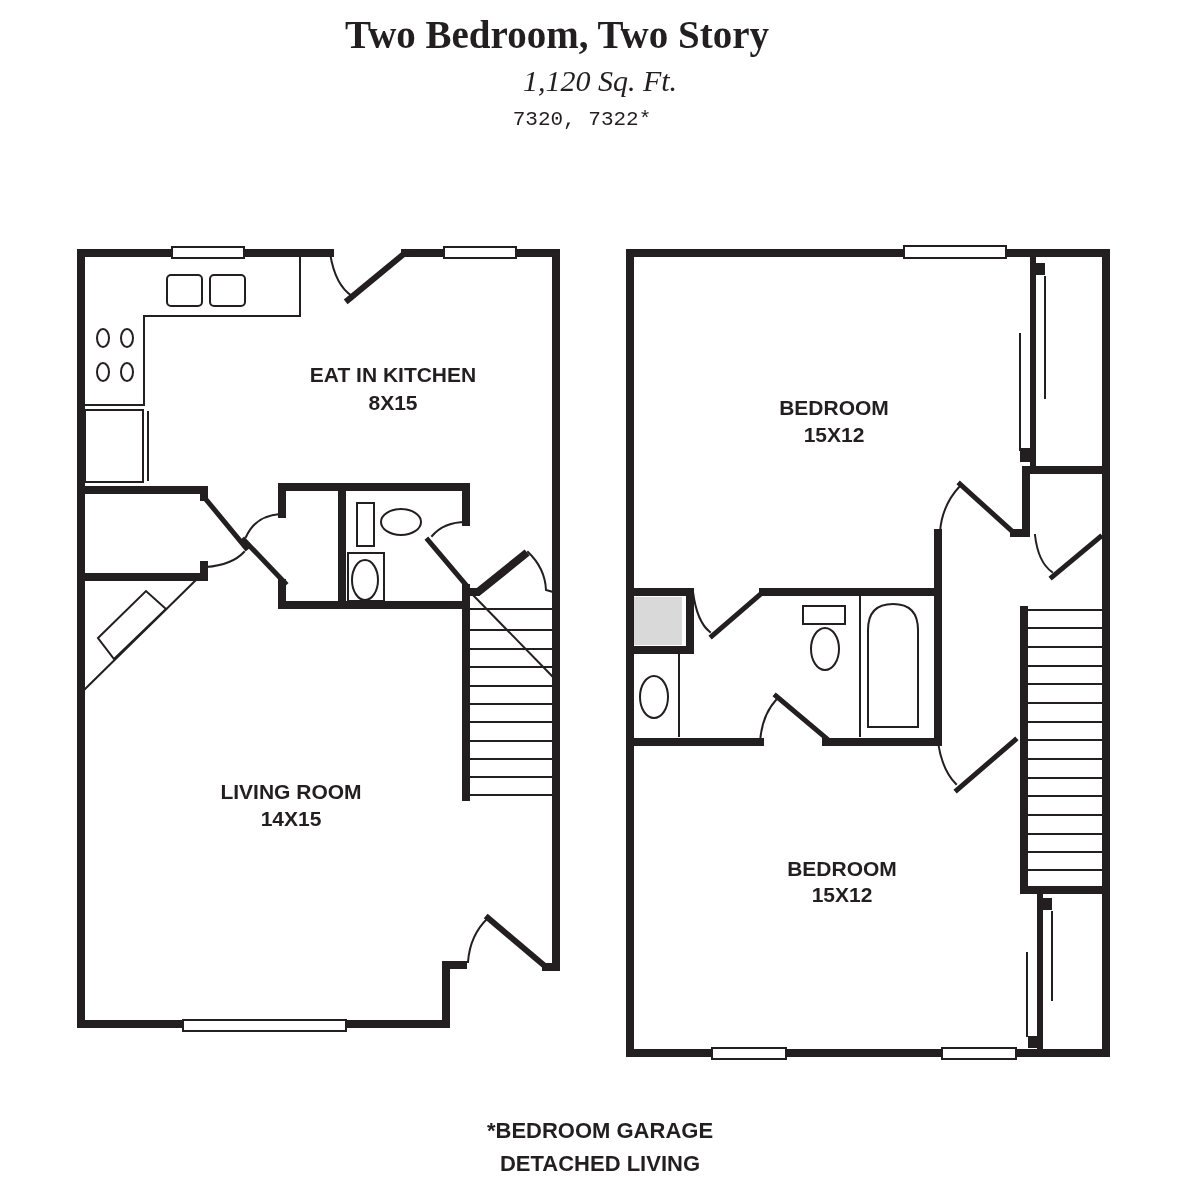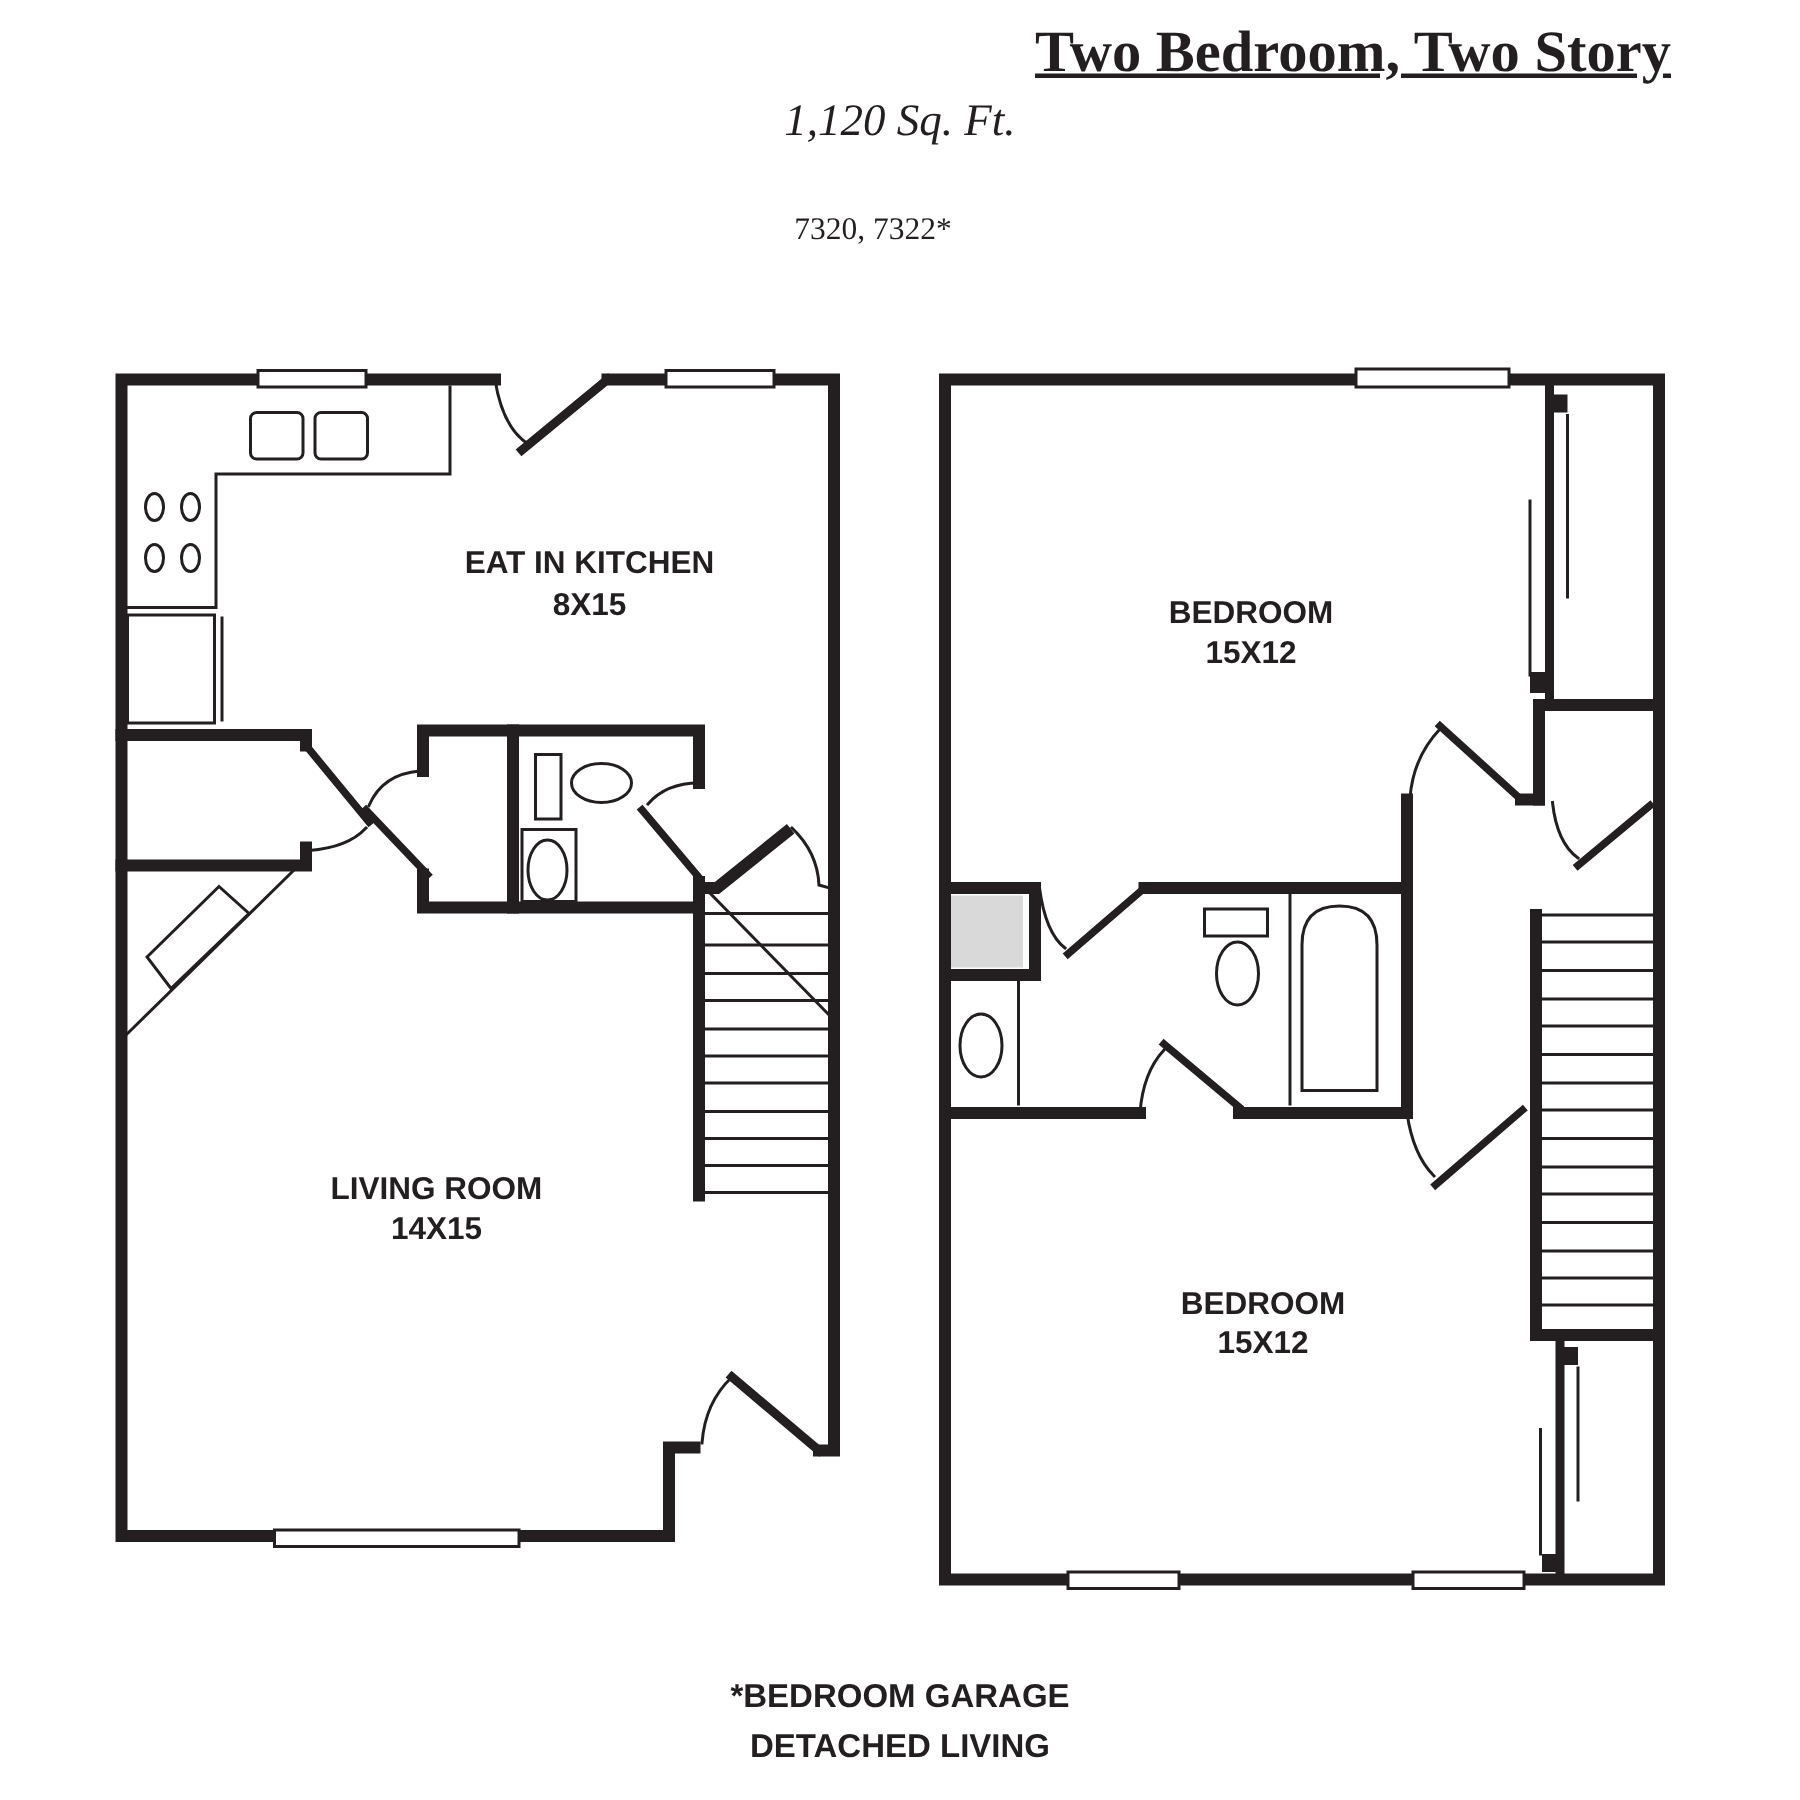--- a/index.html
+++ b/index.html
@@ -1,22 +1,22 @@
 <!DOCTYPE html>
 <html><head>
 <meta charset="utf-8">
 <style>
   html, body { margin: 0; padding: 0; background: #ffffff; }
   body { width: 1200px; height: 1200px; position: relative; overflow: hidden; }
-  .title { position: absolute; top: 12px; left: 0; width: 1114px; text-align: right;
-           font-family: "Liberation Serif", "DejaVu Serif", serif; font-weight: bold; font-size: 39px; color: #231f20; text-decoration: underline; }
+  .title { position: absolute; top: 12px; left: 0; width: 1114px; text-align: center;
+           font-family: "Liberation Serif", "DejaVu Serif", serif; font-weight: bold; font-size: 39px; color: #231f20; }
   .subtitle { position: absolute; top: 64px; left: 0; width: 1200px; text-align: center;
               font-family: "Liberation Serif", "DejaVu Serif", serif; font-style: italic; font-size: 30px; color: #231f20; }
   .units { position: absolute; top: 108px; left: 0; width: 1164px; text-align: center;
-           font-family: Liberation Serif, serif; font-size: 21px; color: #231f20; margin-top: 32px; }
+           font-family: Liberation Mono, monospace; font-size: 21px; color: #231f20; }
   svg.plan { position: absolute; left: 0; top: 0; }
   .room-label { font-family: "Liberation Sans", "DejaVu Sans", sans-serif; font-weight: bold; font-size: 21px; fill: #231f20; text-anchor: middle; }
   .footnote { position: absolute; left: 0; width: 1200px; text-align: center;
               font-family: "Liberation Sans", "DejaVu Sans", sans-serif; font-weight: bold; font-size: 22px; color: #231f20; }
   .fn1 { top: 1118px; }
   .fn2 { top: 1151px; }
 </style>
 </head>
 <body>
 

